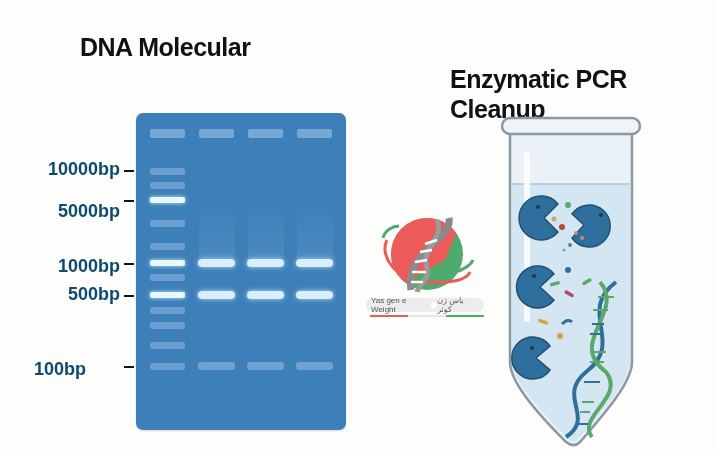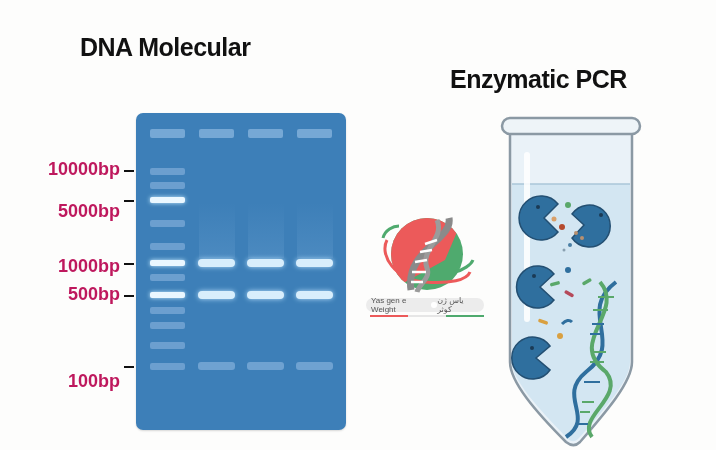--- a/index.html
+++ b/index.html
@@ -10,49 +10,50 @@
   #title-right { left:450px; width:240px; top:32px;margin-top:32px; }
   .gel { position:absolute; left:136px; top:113px; width:210px; height:317px; background:#3d7fb8;
          border-radius:7px; box-shadow:0 1px 2px rgba(0,0,0,0.15); }
   .band { position:absolute; height:7px; border-radius:2px; }
   .band.well { background:#76a8d5; height:9px; }
   .band.faint { background:#6c9fcf; }
   .band.bright { background:#eaf7ff; box-shadow:0 0 4px #c8ecff; }
   .band.sample { background:#d8eefc; box-shadow:0 0 5px #b6defa; height:8px; border-radius:4px; }
   .band.sample-faint { background:#6fa2d1; height:8px; border-radius:3px; }
   .smear { position:absolute; background:linear-gradient(#3d7fb8, #5a95c8); opacity:0.5; width:36px; }
-  .label { position:absolute; font-weight:bold; font-size:18px; color:#be185d; text-align:right; width:120px; left:0; }
+  .label { position:absolute; font-weight:bold; font-size:18px; color:#0c4a6e; text-align:right; width:120px; left:0; }
   .tick { position:absolute; left:124px; width:10px; height:2px; background:#111; }
   .logo { position:absolute; left:375px; top:210px; width:110px; height:110px; }
   .logo-caption { position:absolute; left:366px; top:298px; width:118px; height:14px; background:#ececec;
                   border-radius:7px; font-size:8px; color:#555; display:flex; align-items:center; justify-content:space-between; padding:0 5px; box-sizing:border-box; }
   .logo-caption .dot { width:6px; height:6px; background:#fff; border-radius:50%; }
   .logo-bar { position:absolute; top:315px; height:2px; }
   .tube { position:absolute; left:496px; top:112px; width:150px; height:340px; }
 </style>
 </head>
 <body>
 
 <div id="title-left" class="title">
   <div>DNA Molecular</div>
 </div>
 
 <div id="title-right" class="title">
   <div>Enzymatic PCR</div>
+  <div>Cleanup</div>
 </div>
 
 <div class="label" style="top:159px;">10000bp</div>
 <div class="tick" style="top:170px;"></div>
 <div class="label" style="top:201px;">5000bp</div>
 <div class="tick" style="top:200px;"></div>
 <div class="label" style="top:256px;">1000bp</div>
 <div class="tick" style="top:263px;"></div>
 <div class="label" style="top:284px;">500bp</div>
 <div class="tick" style="top:295px;"></div>
-<div class="label" style="top:371px;">100bp</div>
+<div class="label" style="top:359px;text-align:center;">100bp</div>
 <div class="tick" style="top:366px;"></div>
 
 <div class="gel">
 
   <div class="band well" style="left:14px; top:16px; width:35px;"></div>
   <div class="band well" style="left:63px; top:16px; width:35px;"></div>
   <div class="band well" style="left:112px; top:16px; width:35px;"></div>
   <div class="band well" style="left:161px; top:16px; width:35px;"></div>
 
   <div class="band faint" style="left:14px; top:55px;  width:35px;"></div>

